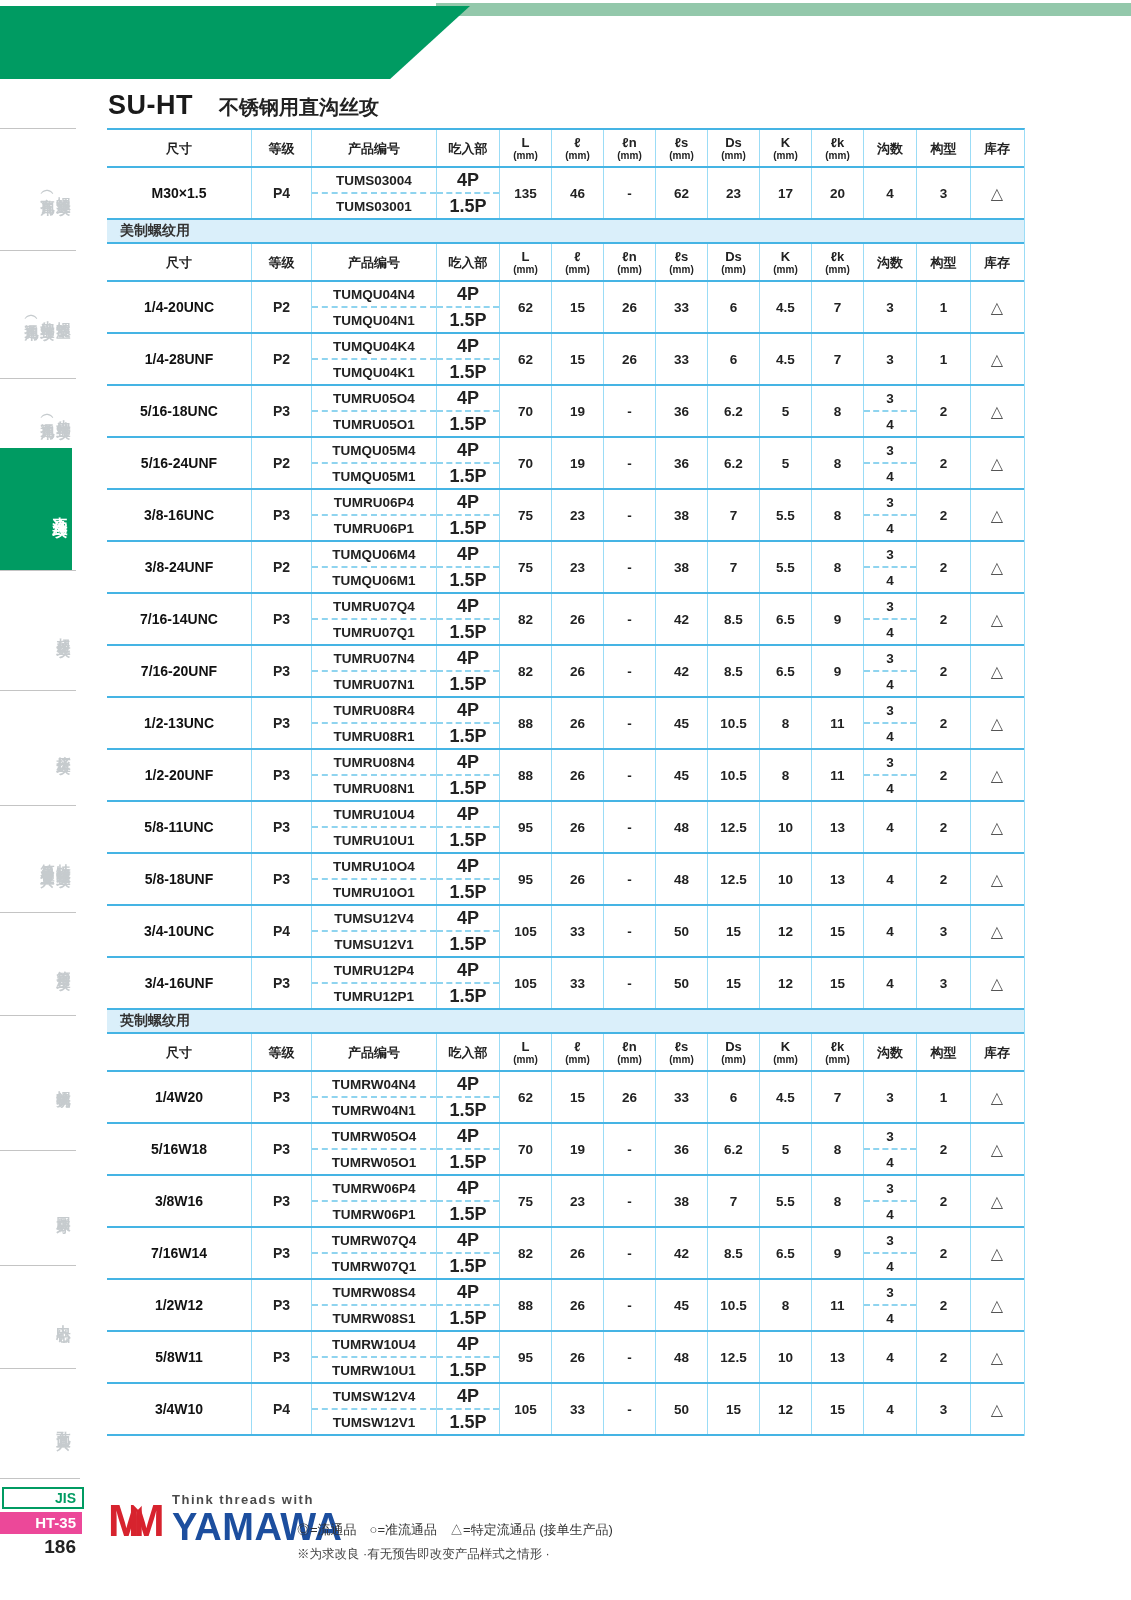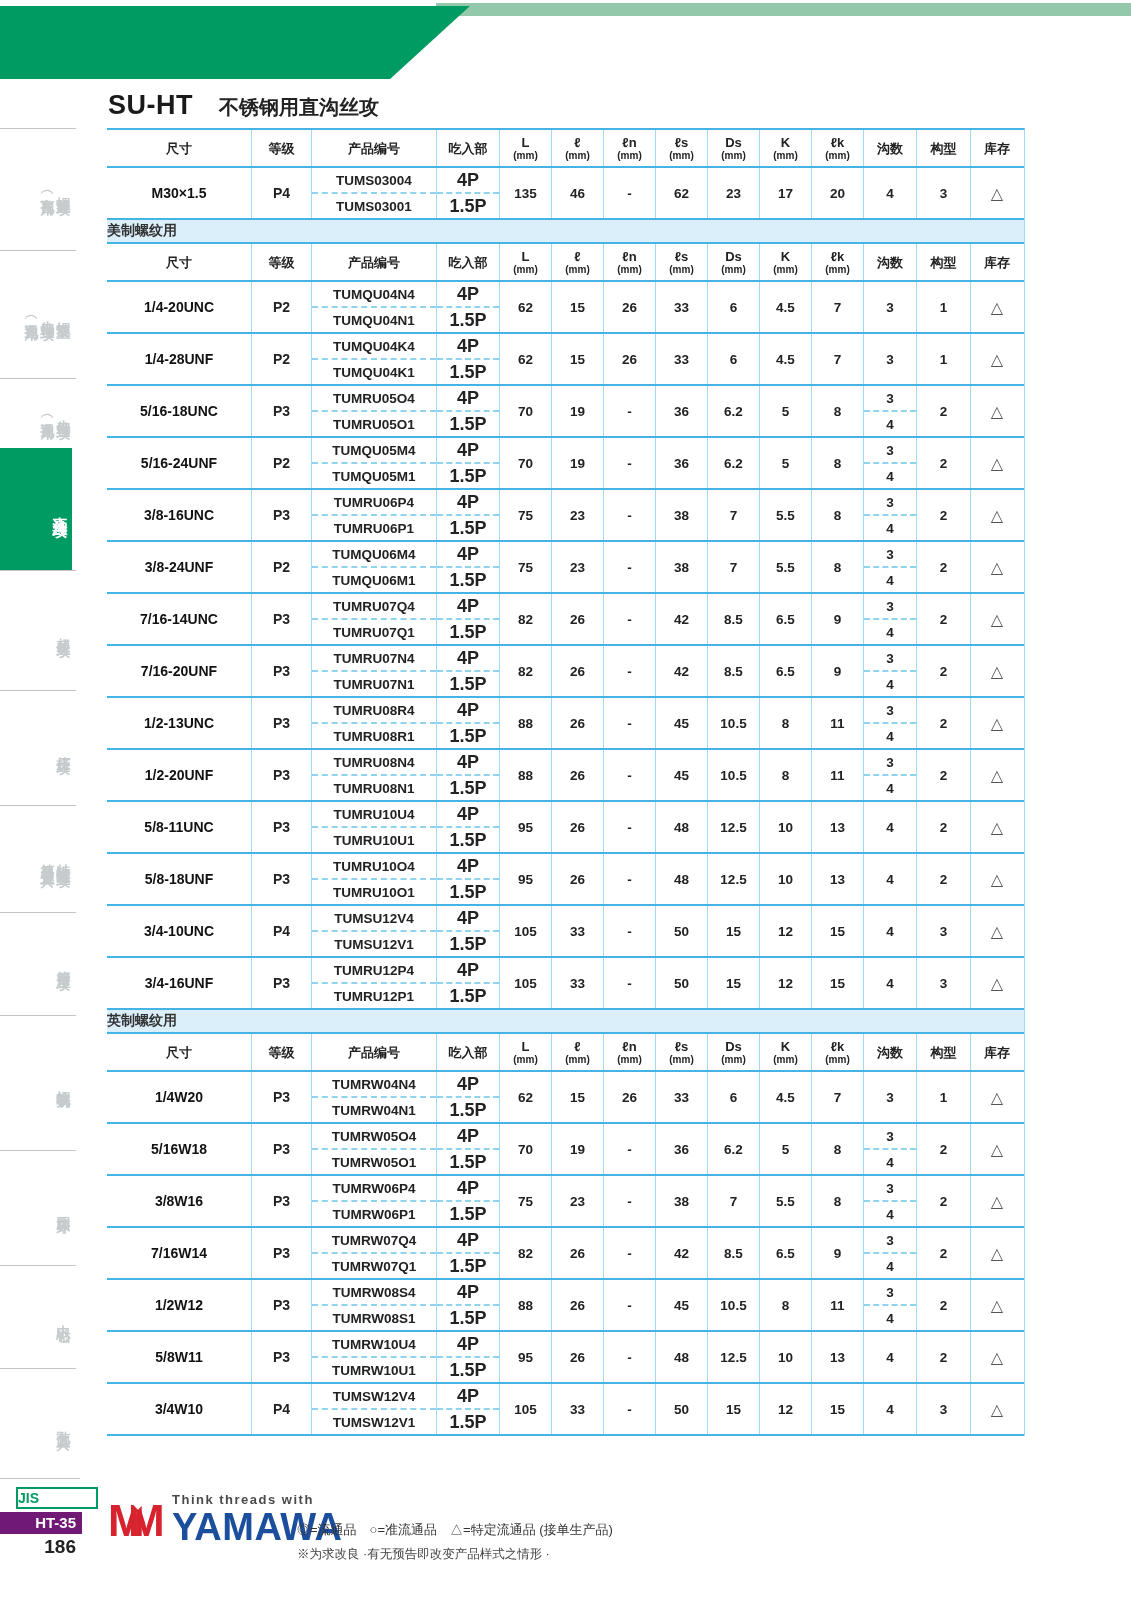--- a/index.html
+++ b/index.html
@@ -31,26 +31,26 @@
     position:absolute; right:4px; top:50%; transform:translateY(-50%);
     writing-mode:vertical-rl; text-orientation:upright; white-space:pre-line;
     font-size:14px; letter-spacing:2px; line-height:16px;
     color:#c6cbce; font-weight:600;
   }
   .side-item.active { background:#009b62; width:72px; border-top:none; }
   .side-item.active .vtext { color:#ffffff; font-size:15px; }
 
   
   .jis-box {
-    position:absolute; left:16px; top:1487px; width:72px; height:18px;
+    position:absolute; left:2px; top:1487px; width:72px; height:18px;
     border:2px solid #009b62; color:#009b62; font-weight:bold; font-size:14px;
-    padding-right:6px; line-height:19px;
+    text-align:right; padding-right:6px; line-height:19px;
   }
   .ht-box {
-    position:absolute; left:0; top:1512px; width:82px; height:22px; background:#701a75;
+    position:absolute; left:0; top:1512px; width:82px; height:22px; background:#ec4899;
     color:#fff; font-weight:bold; font-size:15px; text-align:right; padding-right:6px;
     line-height:22px; box-sizing:border-box;
   }
   .page-num {
     position:absolute; left:0; top:1536px; width:82px; text-align:right; padding-right:6px;
     font-size:19px; font-weight:600; color:#222; box-sizing:border-box;
   }
 
   
   .spec-table {
@@ -59,21 +59,21 @@
     --cols:145px 60px 125px 63px 52px 52px 52px 52px 52px 52px 52px 53px 54px 52px;
   }
   .thead { display:grid; grid-template-columns:var(--cols); height:36px; border-bottom:2px solid #45b4e4; background:#fff; }
   .th { border-right:1px solid #9bdcf6; display:flex; flex-direction:column; align-items:center; justify-content:center; color:#222; }
   .th:last-child { border-right:none; }
   .th .lbl { font-size:13px; font-weight:bold; line-height:15px; }
   .th .unit { font-size:10px; font-weight:bold; line-height:11px; }
 
   .band {
     height:22px; background:#daeffa; border-bottom:2px solid #45b4e4;
-    display:flex; align-items:center; font-size:14px; font-weight:600; color:#333;
+    display:flex; align-items:center; padding-left:13px; font-size:14px; font-weight:600; color:#333;
   }
 
   .trow { display:grid; grid-template-columns:var(--cols); height:50px; border-bottom:2px solid #45b4e4; background:#fff; }
   .td { border-right:1px solid #9bdcf6; display:flex; align-items:center; justify-content:center;
         font-size:13.5px; font-weight:600; color:#222; box-sizing:border-box; }
   .td:last-child { border-right:none; }
   .td.size { font-size:14px; font-weight:800; color:#111; }
   .td.grade { font-size:14px; font-weight:700; }
   .td.split { flex-direction:column; align-items:stretch; padding:0; }
   .td.split .half { flex:1; display:flex; align-items:center; justify-content:center; }

